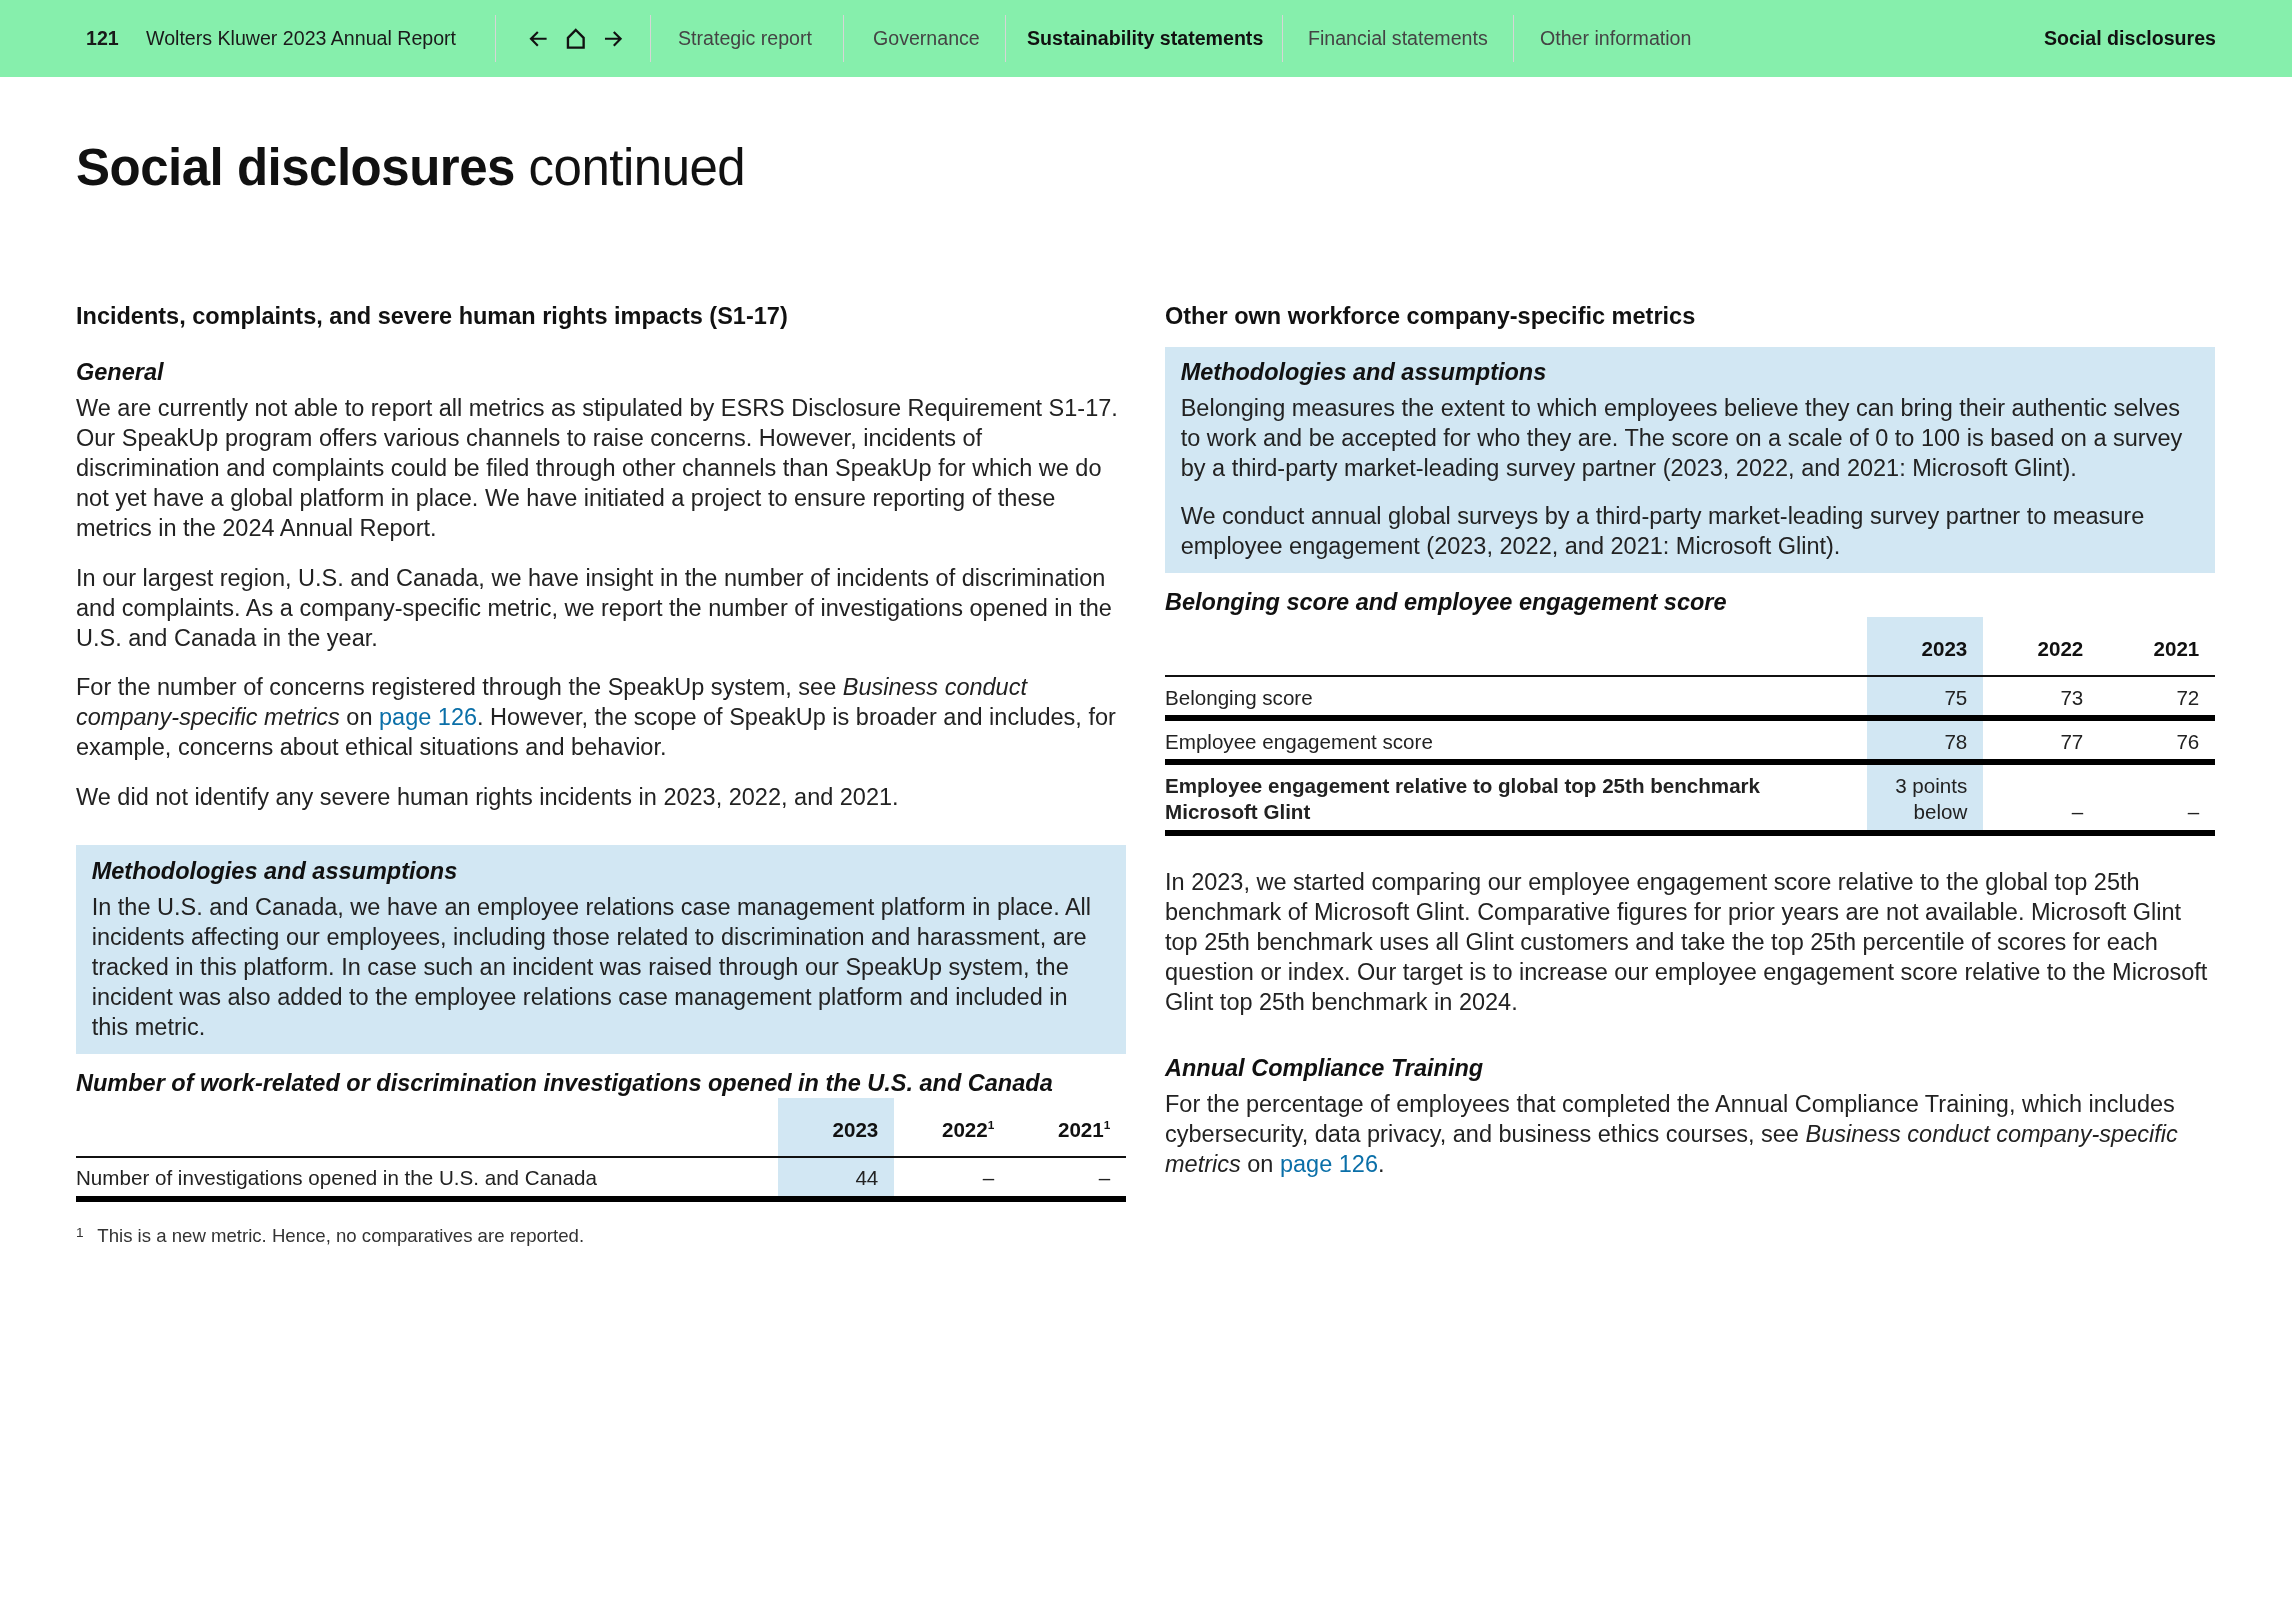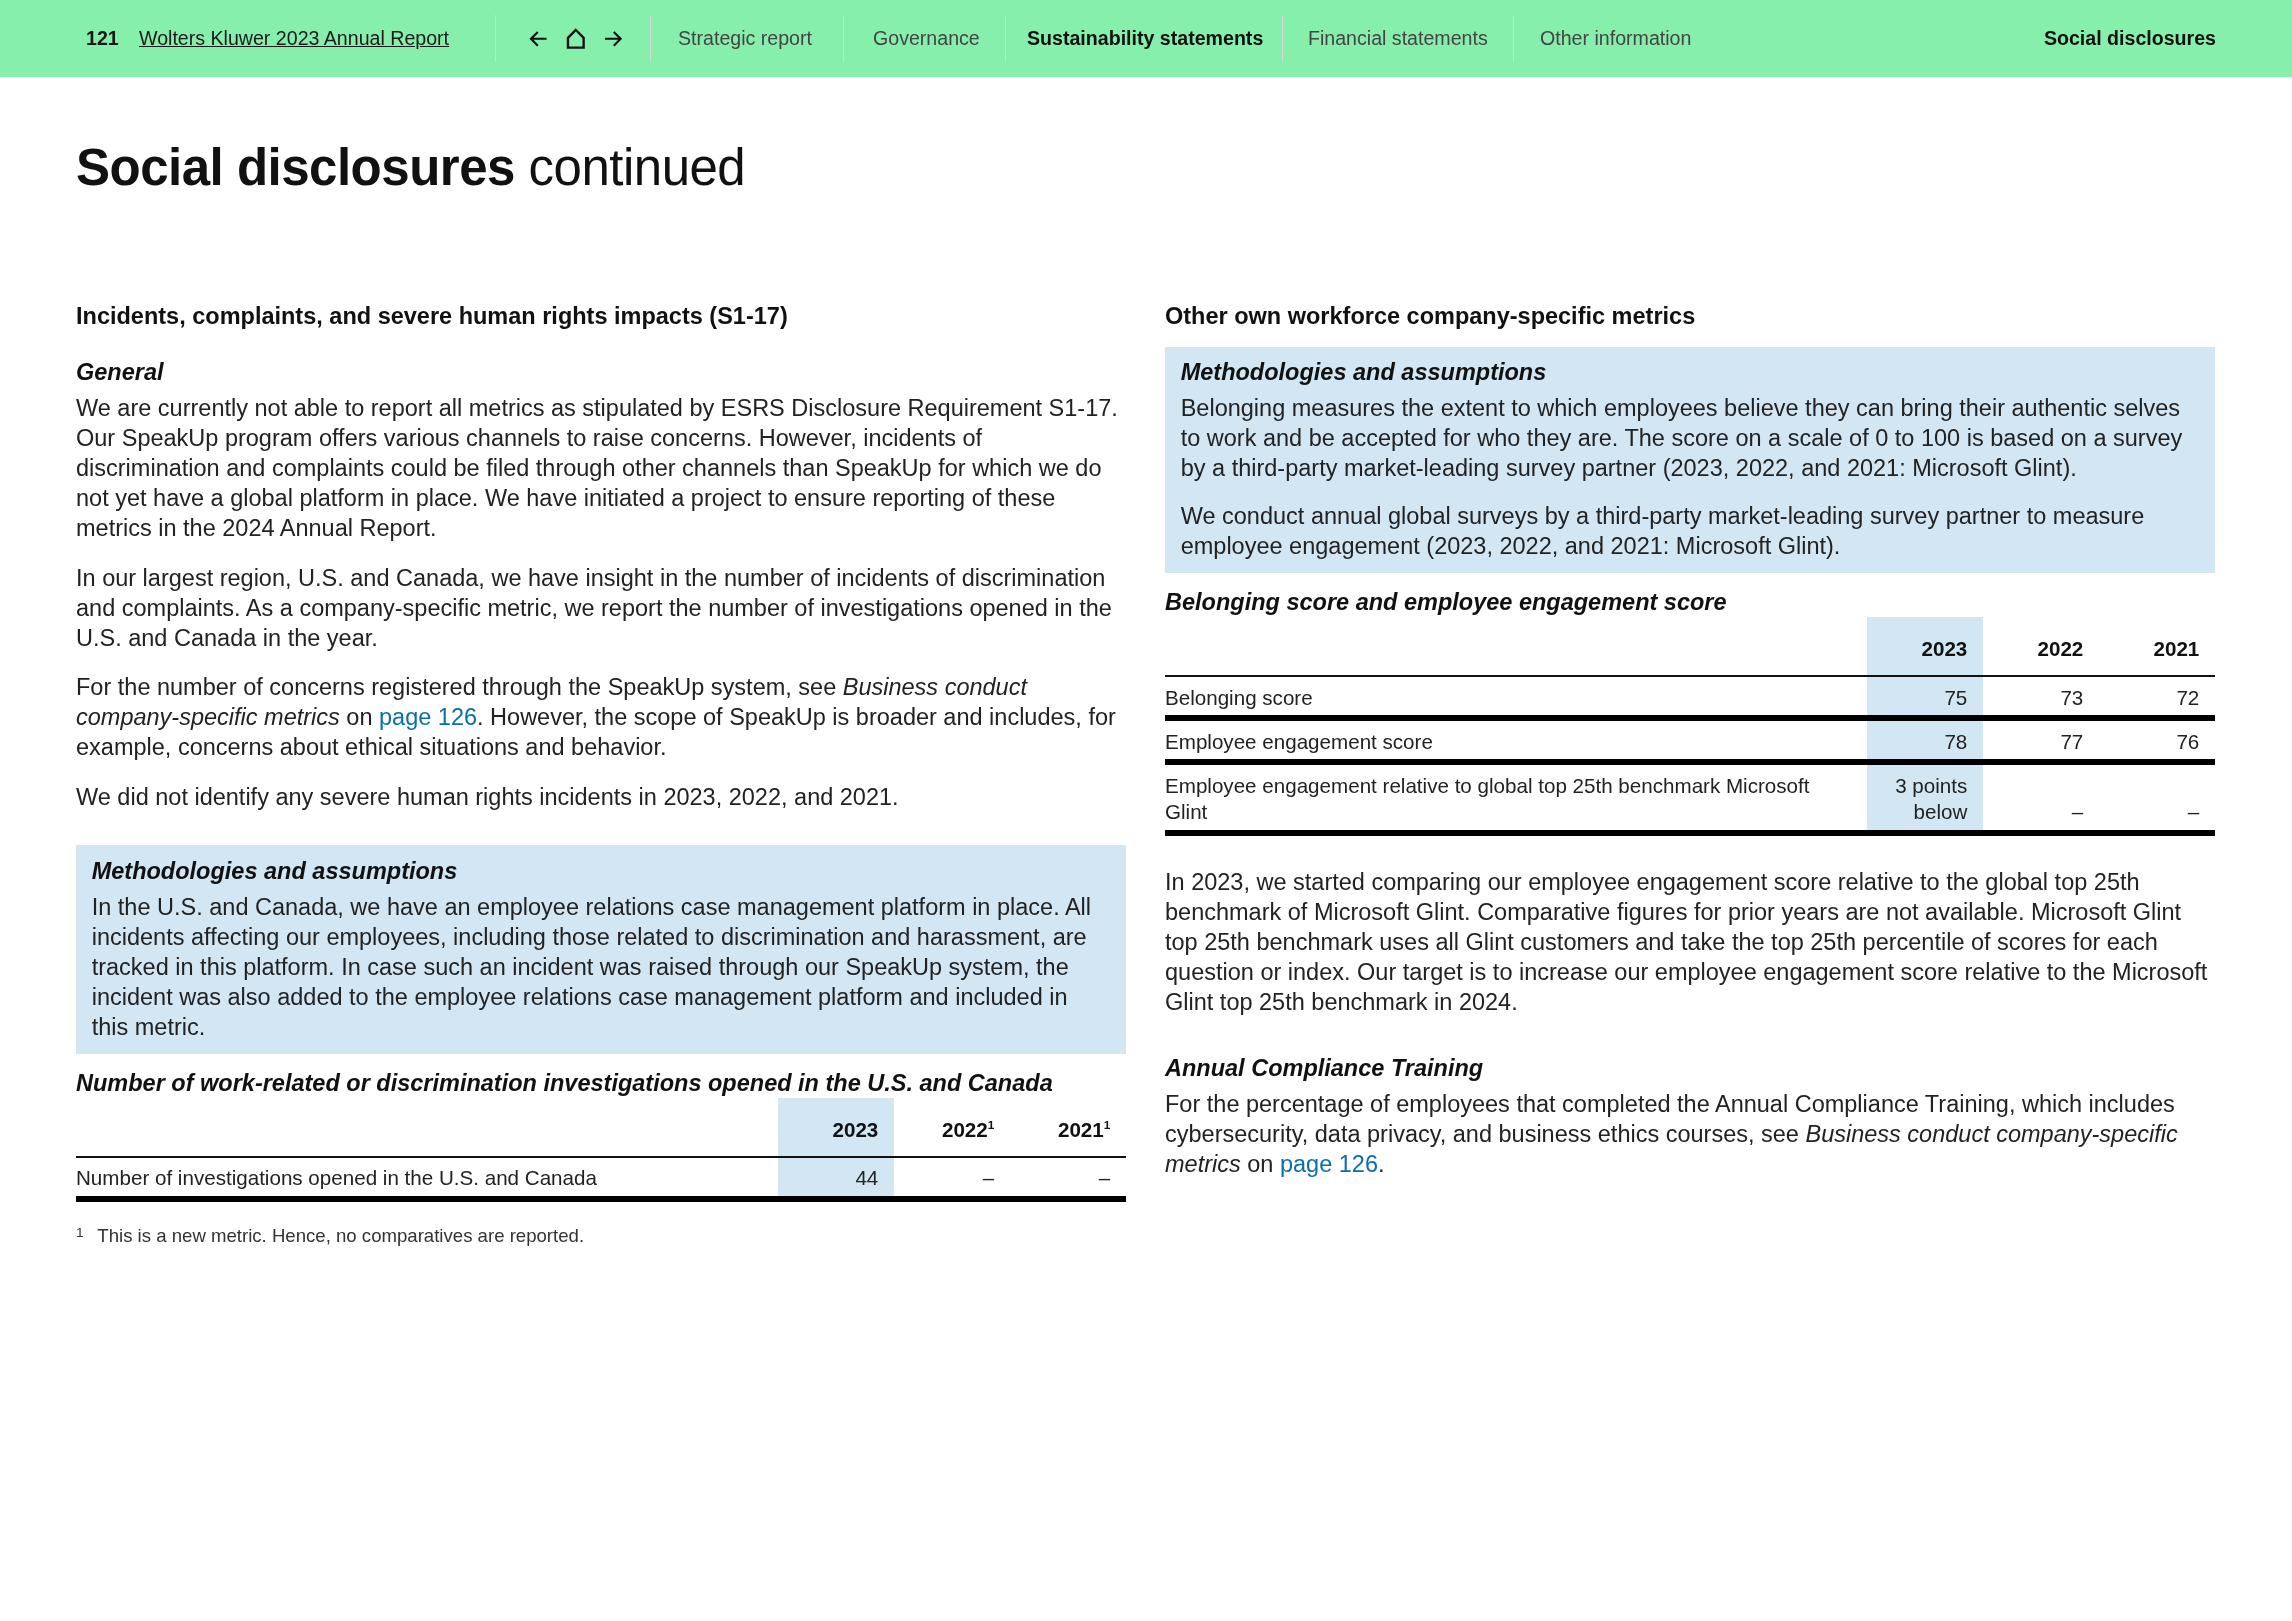--- a/index.html
+++ b/index.html
@@ -2,21 +2,21 @@
 <html><head>
 <meta charset="utf-8">
 <style>
   * { box-sizing: border-box; margin: 0; padding: 0; }
   html, body { width: 2293px; height: 1621px; background: #ffffff; overflow: hidden; }
   body { font-family: "Liberation Sans", "DejaVu Sans", sans-serif; color: #1a1a1a; position: relative; }
 
   
   .topbar { position: absolute; left: 0; top: 0; width: 2293px; height: 77px; background: #86efac; display: flex; align-items: center; font-size: 19.6px; }
   .tb-page { position: absolute; left: 86px; font-weight: bold; color: #1a1a1a; }
-  .tb-title { position: absolute; left: 139px; color: #1a1a1a; text-decoration: underline; }
+  .tb-title { position: absolute; left: 146px; color: #1a1a1a; }
   .tb-sep { position: absolute; top: 14.7px; width: 1px; height: 47px; background: #d6d6d6; }
   .tb-nav { position: absolute; left: 527px; display: flex; gap: 13.7px; align-items: center; top: 25.5px; }
   .tb-nav span { display: inline-flex; width: 23.5px; height: 27.4px; align-items: center; justify-content: center; cursor: pointer; }
   .tb-link { position: absolute; top: 27.4px; color: #444; cursor: pointer; }
   .tb-link.active { font-weight: bold; color: #111; }
   .tb-right { position: absolute; right: 77px; top: 27.4px; font-weight: bold; color: #111; }
 
   
   .page-title { position: absolute; left: 76px; top: 137px; font-size: 51px; line-height: 61px; color: #111; letter-spacing: -0.5px; }
   .page-title b { font-weight: bold; }
@@ -155,21 +155,21 @@
         <td>73</td>
         <td>72</td>
       </tr>
       <tr>
         <td class="label">Employee engagement score</td>
         <td class="hl">78</td>
         <td>77</td>
         <td>76</td>
       </tr>
       <tr>
-        <td class="label" style="padding-right:36px;">Employee engagement relative to global top 25th benchmark Microsoft Glint</td>
+        <td class="label" style="padding-right:36px;font-weight:bold;">Employee engagement relative to global top 25th benchmark Microsoft Glint</td>
         <td class="hl" style="white-space:normal;">3 points below</td>
         <td>–</td>
         <td>–</td>
       </tr>
     </tbody>
   </table>
 
   <p class="body" style="margin-top:31px; margin-bottom:37px;">In 2023, we started comparing our employee engagement score relative to the global top 25th benchmark of Microsoft Glint. Comparative figures for prior years are not available. Microsoft Glint top 25th benchmark uses all Glint customers and take the top 25th percentile of scores for each question or index. Our target is to increase our employee engagement score relative to the Microsoft Glint top 25th benchmark in 2024.</p>
 
   <h3 class="sub">Annual Compliance Training</h3>

